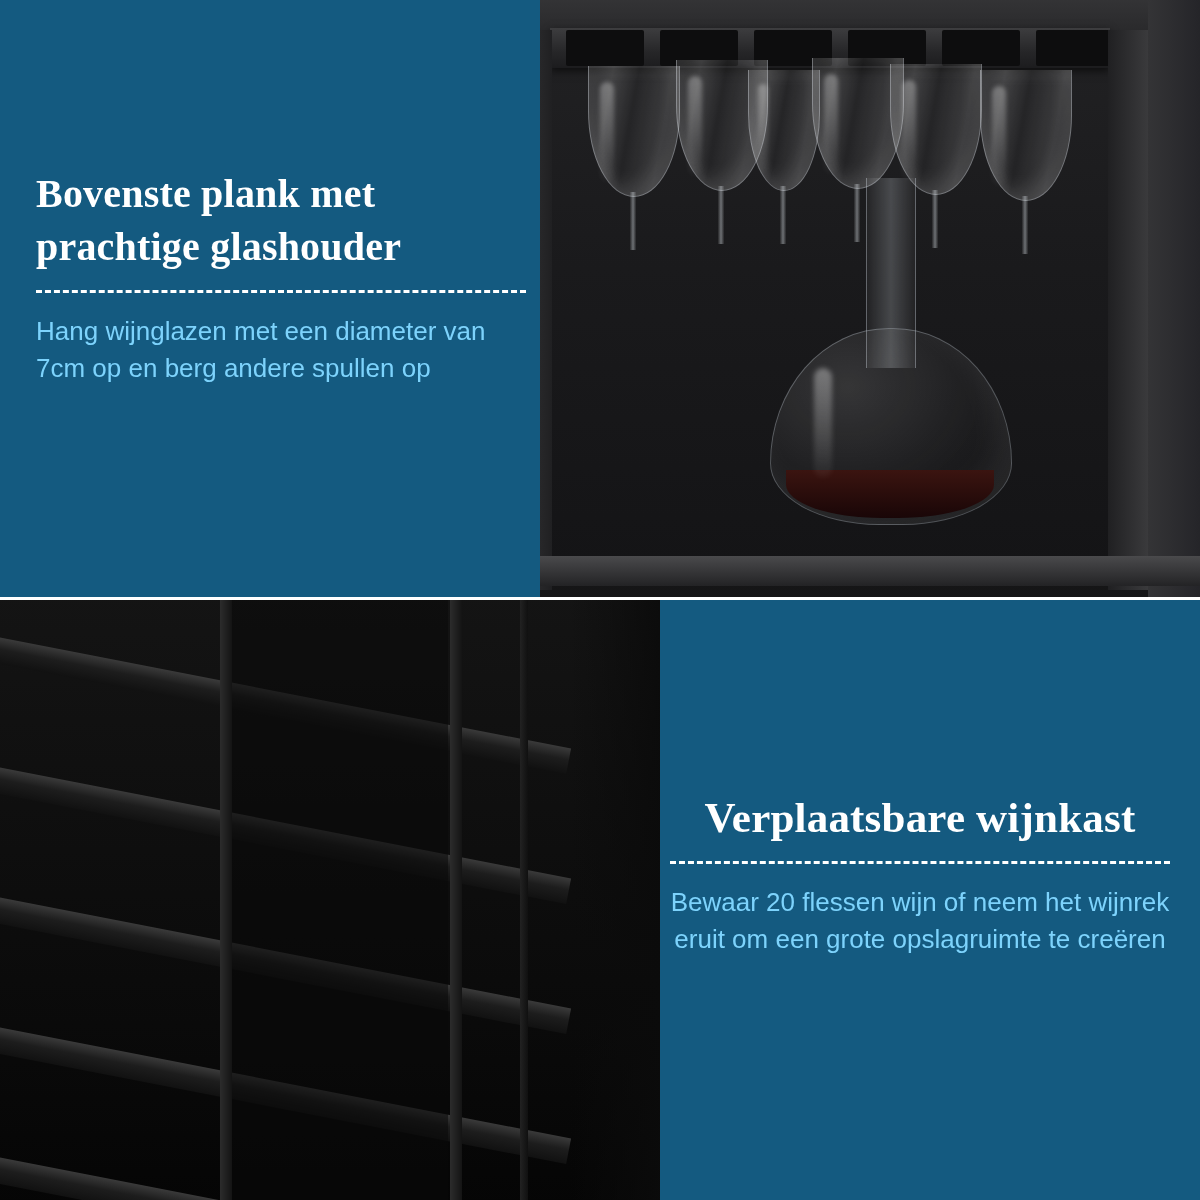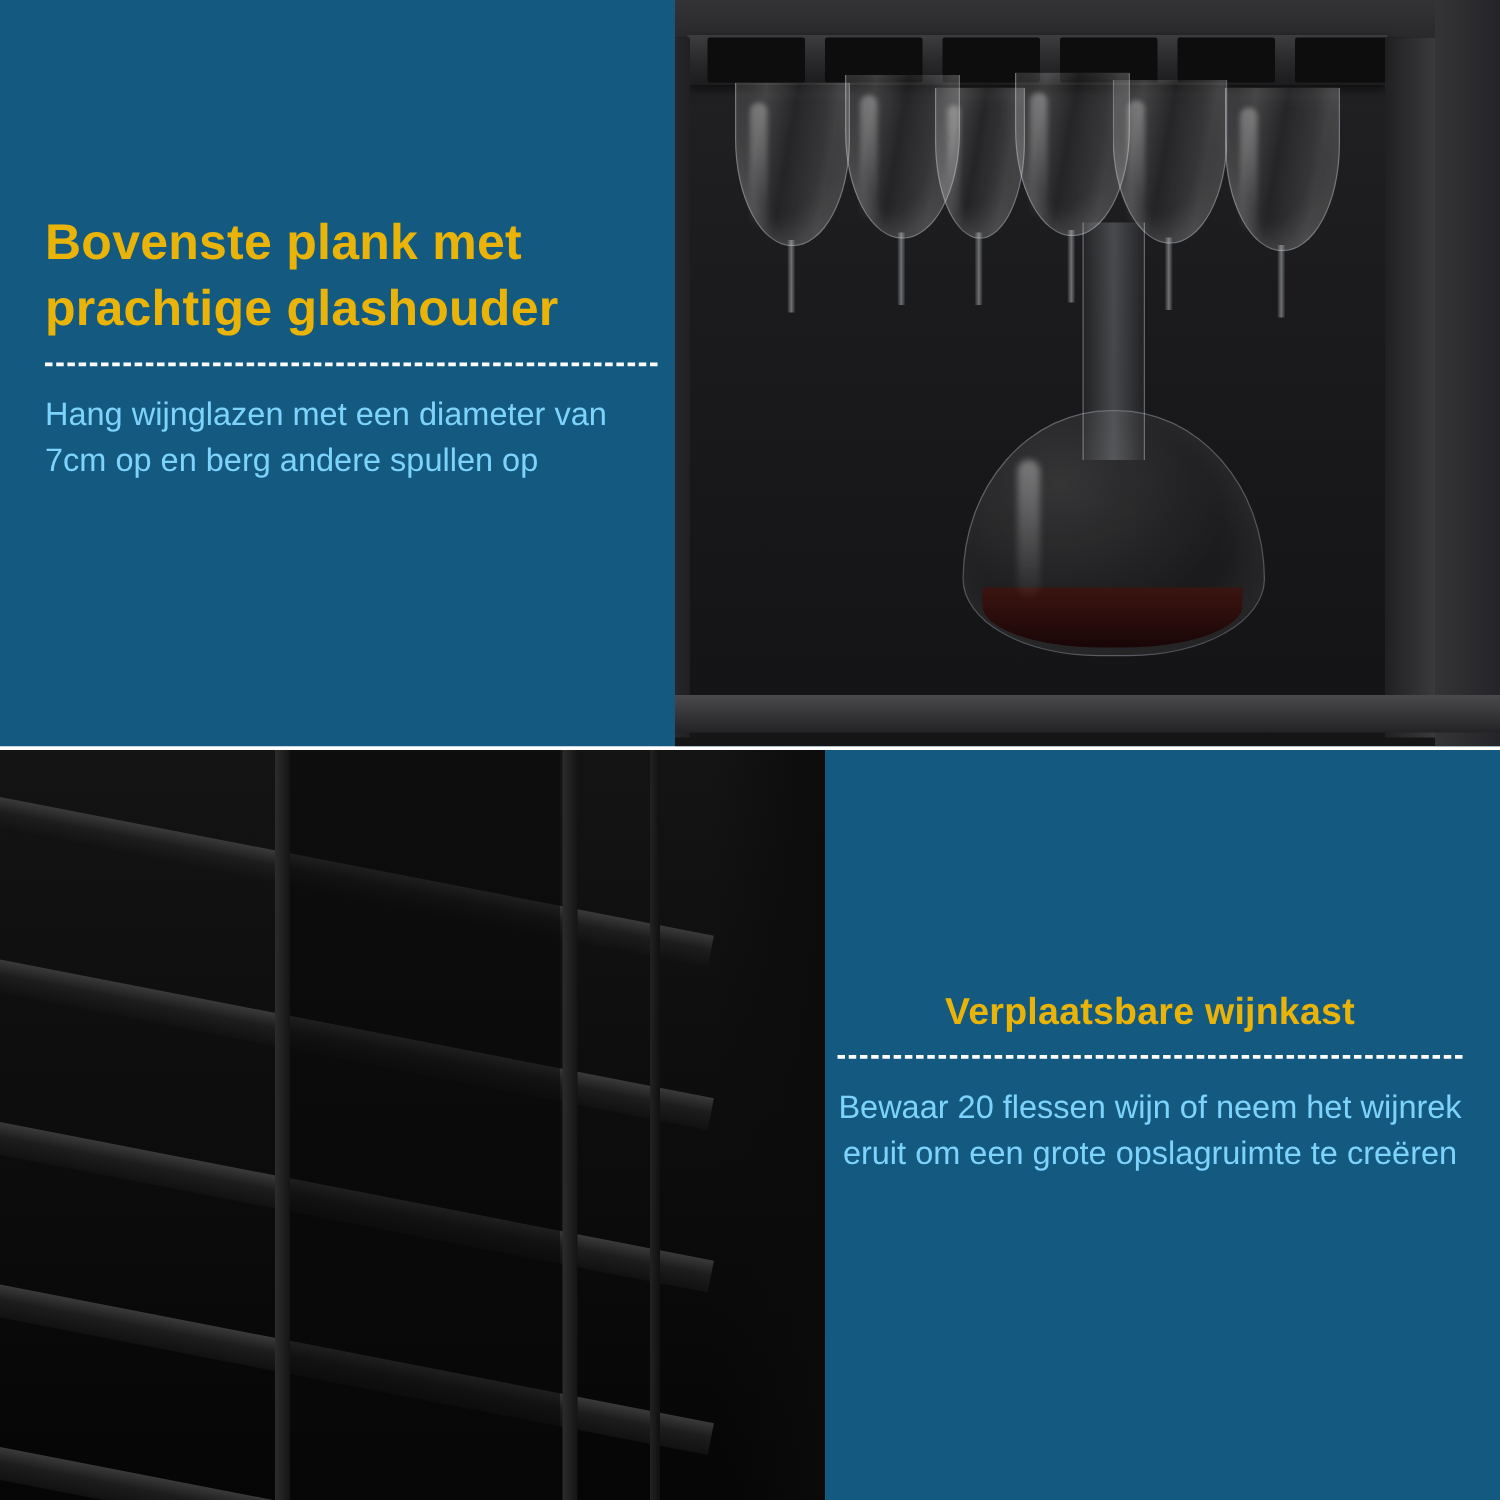--- a/index.html
+++ b/index.html
@@ -162,22 +162,22 @@
     filter: blur(2.5px);
   }
 
   .cap-top {
     position: absolute;
     left: 36px;
     top: 168px;
     width: 490px;
   }
   .cap-title {
-    color: #eab308;
-    font-family: Liberation Sans, sans-serif;
+    color: #ffffff;
+    font-family: Liberation Serif, serif;
     font-weight: bold;
     font-size: 40px;
     line-height: 1.32;
     letter-spacing: .2px;
     margin: 0 0 16px 0;
   }
   .dash {
     width: 100%;
     height: 0;
     border-top: 3px dashed #ffffff;
@@ -239,21 +239,21 @@
     width: 90px; height: 600px;
     background: linear-gradient(90deg, rgba(11,11,11,0), rgba(11,11,11,.9));
   }
   .cap-bottom {
     position: absolute;
     right: 30px;
     top: 190px;
     width: 500px;
     text-align: center;
   }
-  .cap-bottom .cap-title { font-size: 30px; margin-bottom: 14px; }
+  .cap-bottom .cap-title { font-size: 43px; margin-bottom: 14px; }
   .cap-bottom .cap-body { font-size: 26px; }
 </style>
 </head>
 <body>
 
 <div class="page">
 
   <div class="panel-top">
 
     <div class="photo-top">

